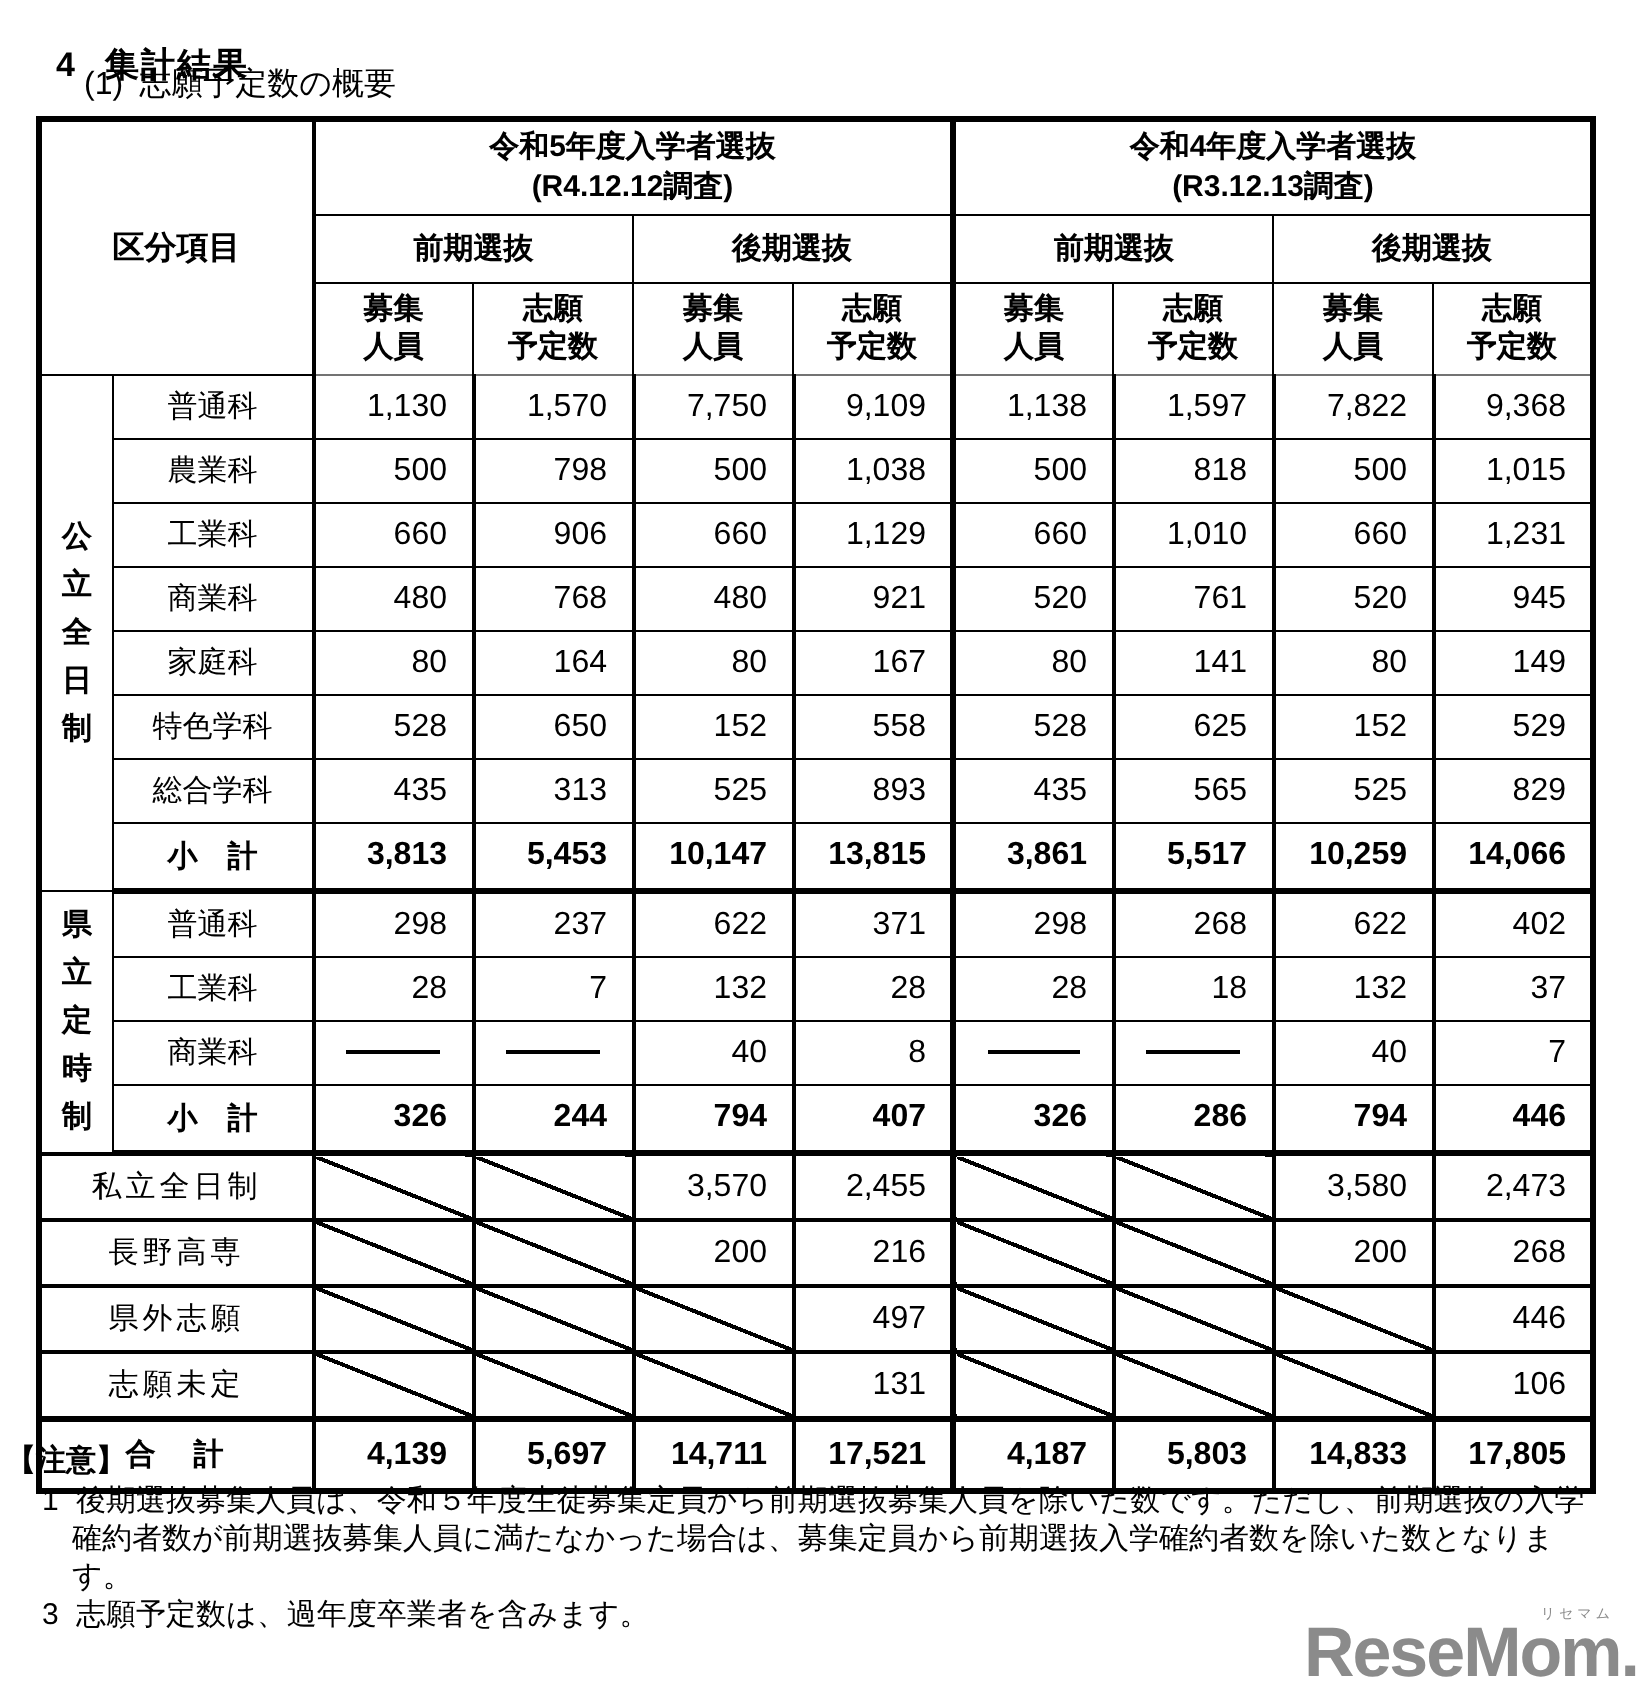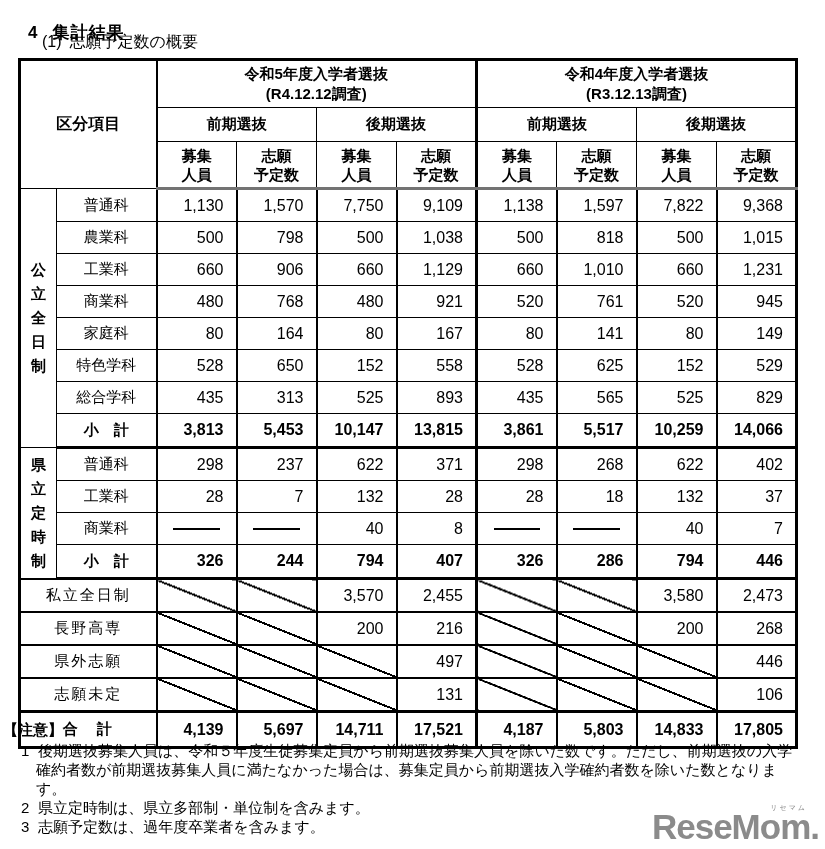--- a/index.html
+++ b/index.html
@@ -18,21 +18,21 @@
   table.main {
     position:absolute; left:18px; top:58px;
     border-collapse:collapse; table-layout:fixed;
     border:3px solid #000;
   }
   th, td { border:1px solid #000; padding:0; overflow:hidden; }
 
   thead th { font-weight:600; font-size:15px; text-align:center; vertical-align:middle; }
   tr.h1 th { height:46px; }
   tr.h2 th { height:33px;font-family:Liberation Mono, monospace; }
-  tr.h3 th { height:45px; border-bottom:3px solid #737373; }
+  tr.h3 th { height:45px; border-bottom:1px solid #737373;font-family:Liberation Serif, serif; }
   .year div { line-height:20px; font-weight:600; }
   .mh div { line-height:19px; font-weight:600; }
 
   td { height:31px; font-size:16px; vertical-align:middle; }
   td.num  { text-align:right; padding-right:12px; font-family:"Liberation Sans","DejaVu Sans",sans-serif; }
   td.subject { text-align:center; font-size:15px; border-right:2px solid #000; }
   td.rowlabel { text-align:center; font-size:15px; border-right:2px solid #000; letter-spacing:2px; }
   td.dcol { border-left:2px solid #000; border-right:2px solid #000; }
   .ysep { border-left:3px solid #000 !important; }
 
@@ -345,21 +345,20 @@
           <td class="dcol num">5,803</td>
           <td class="dcol num">14,833</td>
           <td class="dcol num">17,805</td>
         </tr>
       </tbody>
   </table>
 
   <div class="notes">
     <p class="notes-header">【注意】</p>
     <p class="note-item"><span class="note-num">1</span><span>後期選抜募集人員は、令和５年度生徒募集定員から前期選抜募集人員を除いた数です。ただし、前期選抜の入学確約者数が前期選抜募集人員に満たなかった場合は、募集定員から前期選抜入学確約者数を除いた数となります。</span></p>
-    <p class="note-item"><span class="note-num">2</span><span>県立定時制は、県立多部制・単位制を含みます。</span></p>
     <p class="note-item"><span class="note-num">3</span><span>志願予定数は、過年度卒業者を含みます。</span></p>
   </div>
 
   <div class="logo" style="color: rgb(139, 139, 139);">
     <div class="logo-ruby">リセマム</div>
     <div class="logo-text">ReseMom.</div>
   </div>
 
 </div>
 

